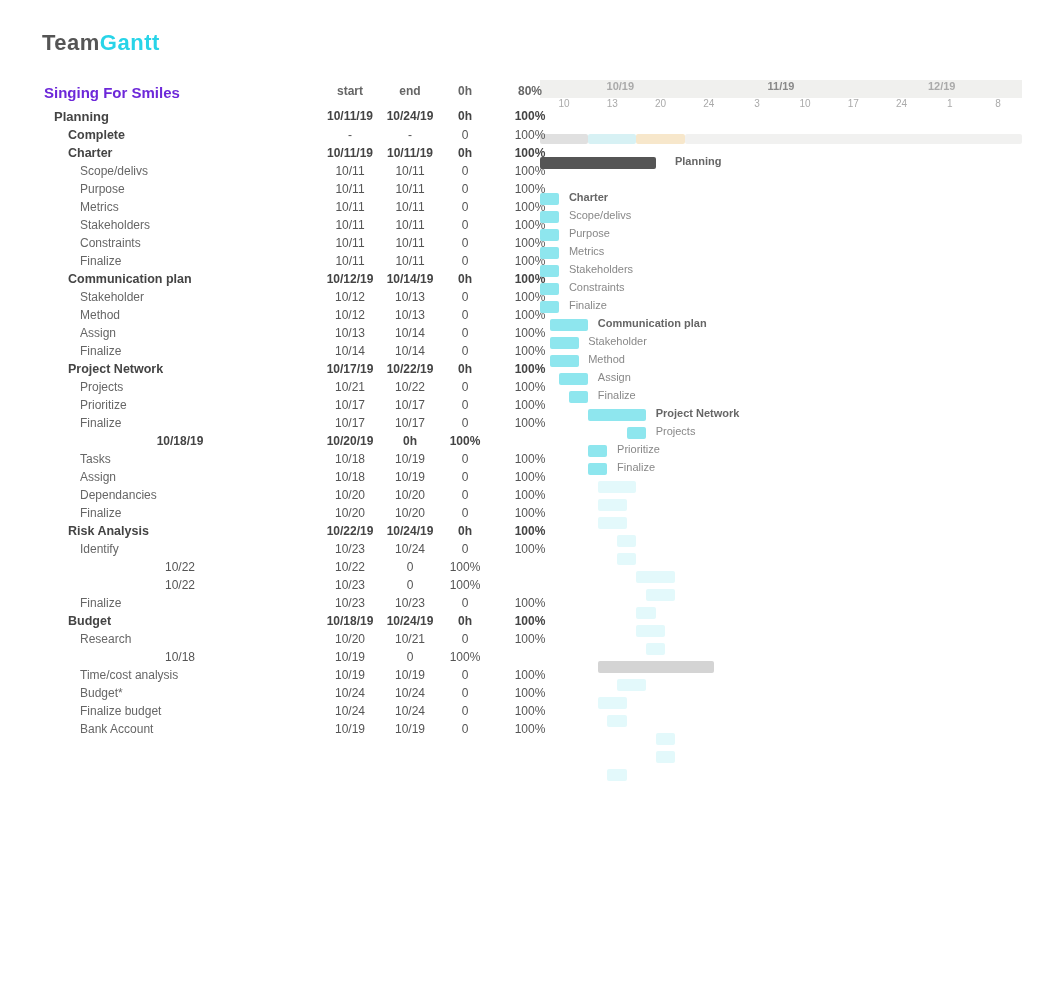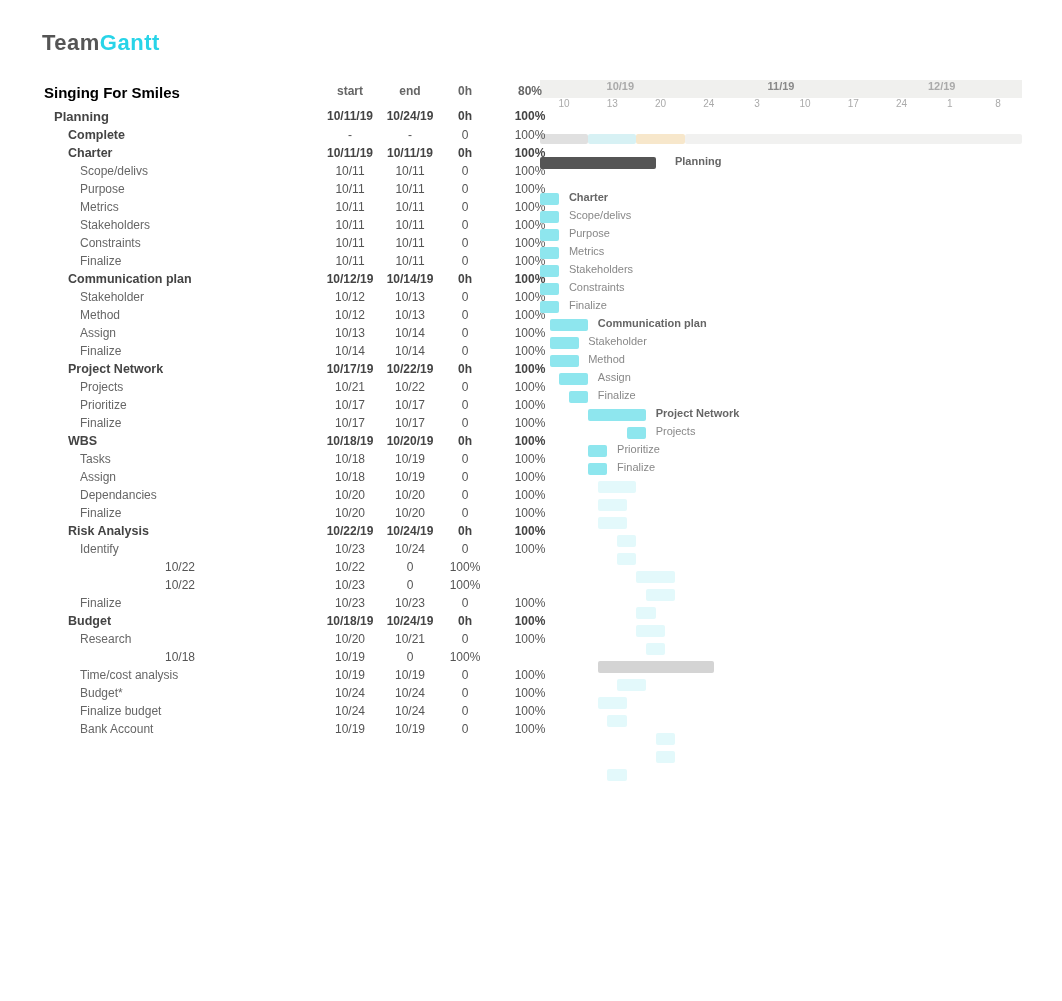--- a/index.html
+++ b/index.html
@@ -7,21 +7,21 @@
   .logo{position:absolute;left:42px;top:30px;font-weight:bold;color:#555;}
   .logo .dark{color:#555;font-size:22px;letter-spacing:.5px;}
   .logo .light{color:#28d4e8;font-size:22px;letter-spacing:.5px;}
 
   .table-wrap{position:absolute;left:40px;top:78px;right:40px;bottom:200px;}
   .cols{display:grid;grid-template-columns:280px 60px 60px 50px 80px 1fr;}
   .hdr{font-weight:bold;font-size:12px;padding:6px 4px;text-align:center;color:#666;}
   .title-row{font-weight:bold;font-size:16px;color:#444;padding:6px 4px;}
   .cell{font-size:12px;padding:2px 4px;text-align:center;white-space:nowrap;}
   .cell-name{text-align:left;}
-  .ind0{padding-left:4px;font-weight:bold;font-size:15px;color:#000000;}
+  .ind0{padding-left:4px;font-weight:bold;font-size:15px;color:#6d28d9;}
   .ind1{padding-left:14px;font-weight:bold;font-size:13px;color:#444;}
   .ind2{padding-left:28px;font-weight:bold;font-size:12.5px;color:#444;}
   .ind3{padding-left:40px;font-size:12px;color:#666;}
   .groupcell{font-weight:bold;color:#444;}
 
   
   .timeline{position:absolute;left:540px;top:80px;right:40px;}
   .monthbar{height:18px;display:flex;background:#f0f0ee;font-size:11px;color:#aaa;font-weight:bold;}
   .monthbar div{flex:1;text-align:center;}
   .monthbar .sel{color:#888;}
@@ -222,21 +222,20 @@
         </div>
         <div class="cols">
           <div class="cell cell-name ind3">Finalize</div>
           <div class="cell">10/17</div>
           <div class="cell">10/17</div>
           <div class="cell">0</div>
           <div class="cell">100%</div>
           <div></div>
         </div>
         <div class="cols">
-          <div class="cell cell-name ind2 groupcell">WBS</div>
           <div class="cell groupcell">10/18/19</div>
           <div class="cell groupcell">10/20/19</div>
           <div class="cell groupcell">0h</div>
           <div class="cell groupcell">100%</div>
           <div></div>
         </div>
         <div class="cols">
           <div class="cell cell-name ind3">Tasks</div>
           <div class="cell">10/18</div>
           <div class="cell">10/19</div>

